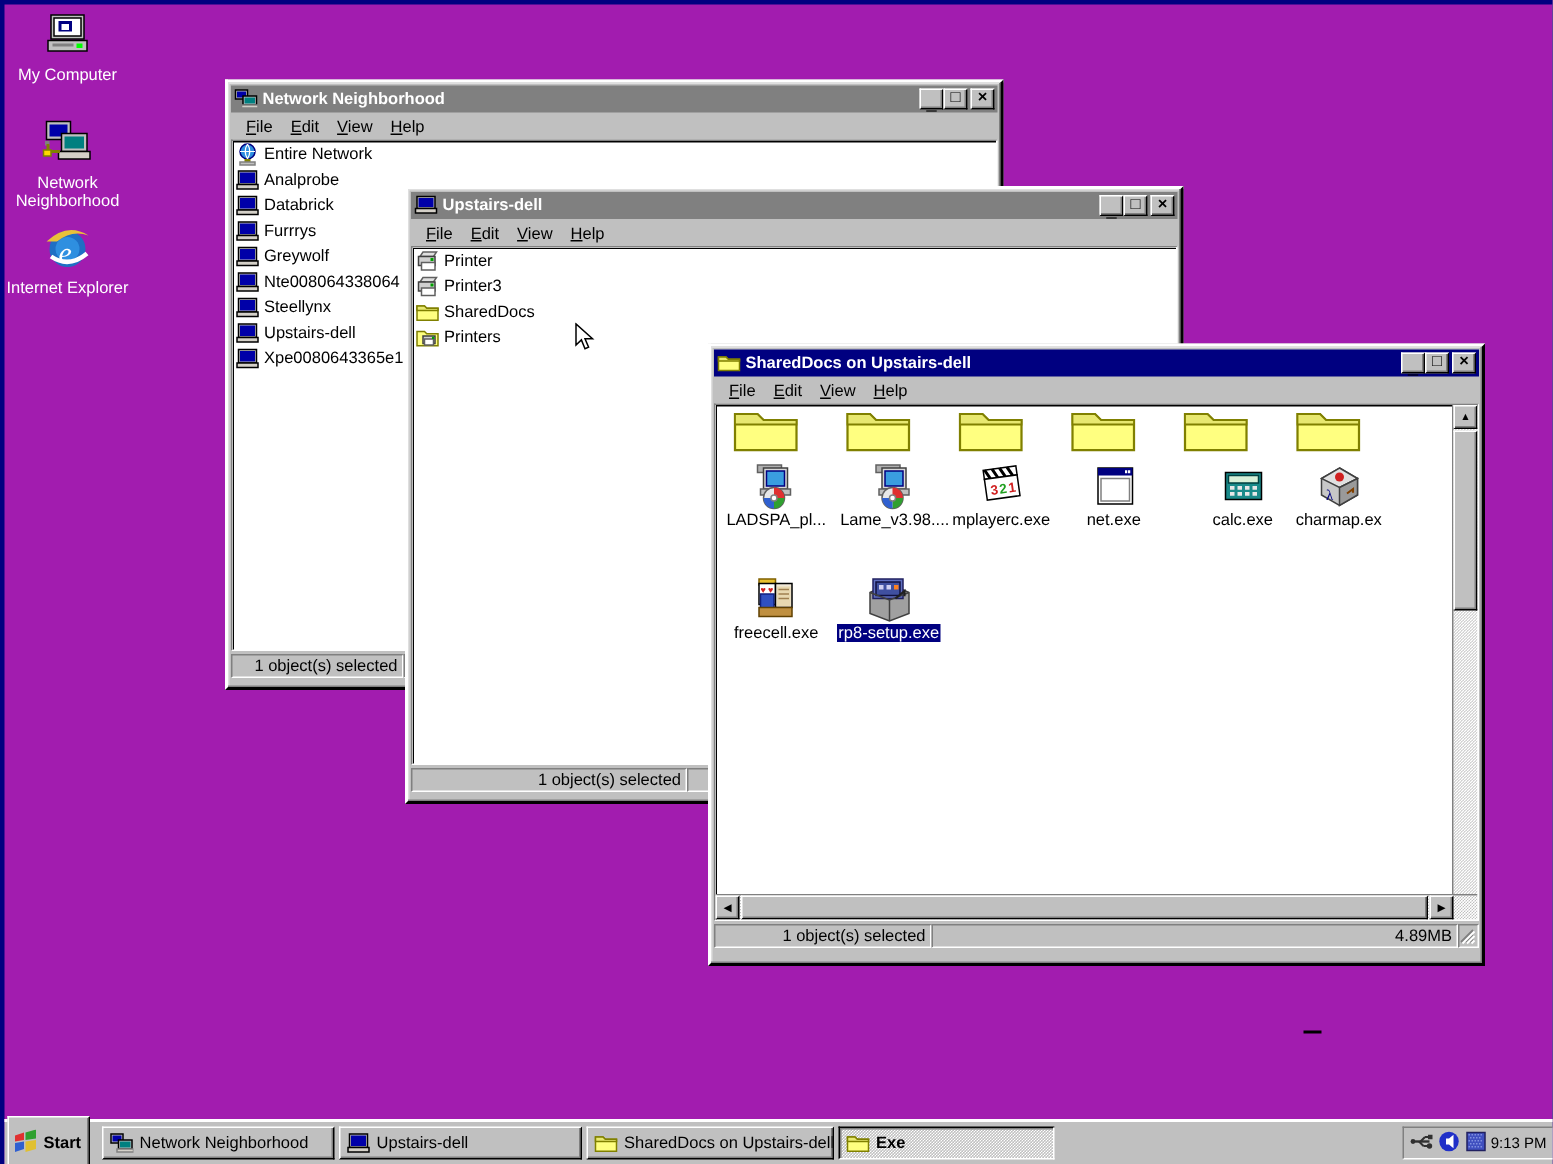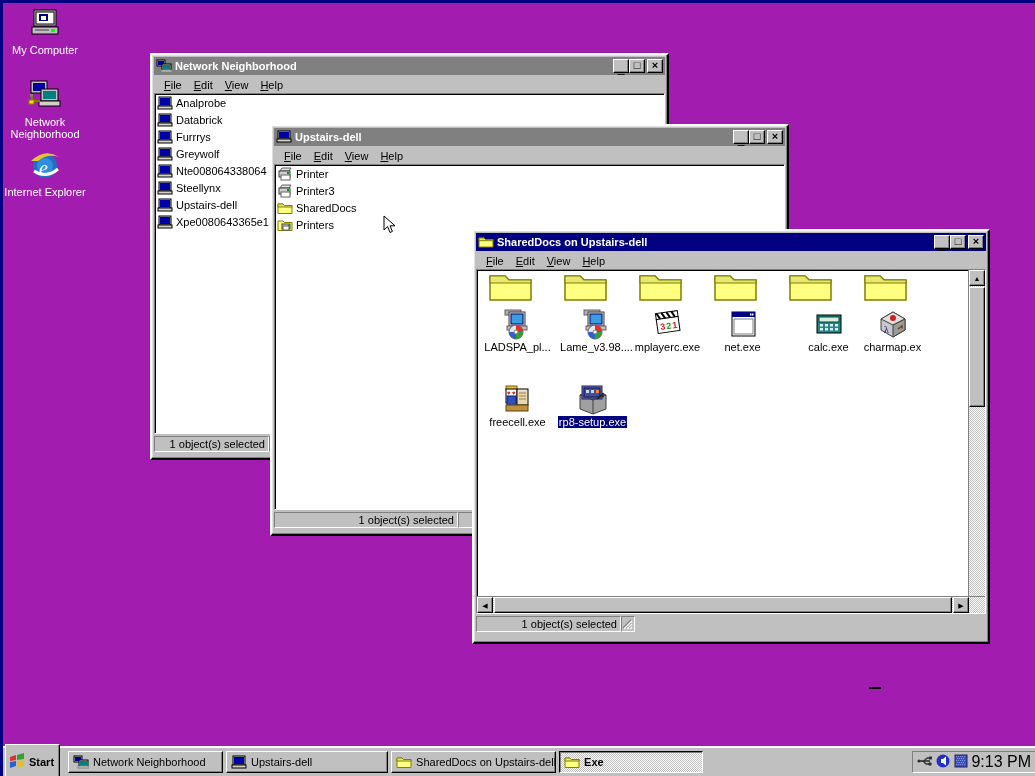--- a/index.html
+++ b/index.html
@@ -193,21 +193,21 @@
     background-size:2px 2px; background-position:0 0,1px 1px;
   }
   .taskbtn .tbi { flex:0 0 auto; width:16px; height:16px; }
   #tray {
     margin-left:auto; height:22px; display:flex; align-items:center; gap:3px;
     padding:0 4px;
     border-top:1px solid #808080; border-left:1px solid #808080;
     border-right:1px solid #ffffff; border-bottom:1px solid #ffffff;
     box-sizing:border-box;
   }
-  #tray .clock { font-size:16px; color:#000; margin-left:0;text-align:center; }
+  #tray .clock { font-size:10px; color:#000; margin-left:0;text-align:center; }
 
   .cursor-arrow { position:absolute; z-index:500; pointer-events:none; }
   .artifact { position:absolute; background:#000; }
 </style>
 </head>
 <body>
 
 <div id="desktop">
 
   <div class="desk-icon" style="left:0px;top:4px;">
@@ -281,20 +281,31 @@
     <div class="menubar">
       <span class="mi"><u>F</u><span title="File">ile</span></span>
       <span class="mi"><u>E</u>dit</span>
       <span class="mi"><u>V</u>iew</span>
       <span class="mi"><u>H</u>elp</span>
     </div>
     <div class="client" style="height:341px;">
       <div class="list-item">
         <span class="li-ico">
           <svg width="16" height="16" viewBox="0 0 16 16">
+            <ellipse cx="8" cy="6" rx="5" ry="5" fill="#2e8fe0" stroke="#000080"></ellipse>
+            <path d="M3 6 h10 M8 1 q3 5 0 10 q-3 -5 0 -10" stroke="#ffffff" fill="none" stroke-width="0.8"></path>
+            <rect x="6" y="11" width="4" height="2" fill="#808000"></rect>
+            <rect x="3" y="13" width="10" height="2" fill="#c0c0c0" stroke="#808080"></rect>
+          </svg>
+        </span>
+        <span>Entire Network</span>
+      </div>
+      <div class="list-item">
+        <span class="li-ico">
+          <svg width="16" height="16" viewBox="0 0 16 16">
             <rect x="2" y="2" width="12" height="9" fill="#c0c0c0" stroke="#000"></rect>
             <rect x="3" y="3" width="10" height="7" fill="#0000a8"></rect>
             <rect x="1" y="11" width="14" height="3" fill="#d4d0c8" stroke="#000"></rect>
           </svg>
         </span>
         <span>Analprobe</span>
       </div>
       <div class="list-item">
         <span class="li-ico">
           <svg width="16" height="16" viewBox="0 0 16 16">
@@ -663,20 +674,21 @@
 
       <div class="hscroll">
         <div class="sb-btn" style="left:0;bottom:0;">◀</div>
         <div class="sb-thumb" style="left:17px;bottom:0;height:16px;width:458px;"></div>
         <div class="sb-btn" style="right:16px;bottom:0;">▶</div>
       </div>
     </div>
 
     <div class="statusbar">
       <div class="sb-panel" style="width:145px;">1 object(s) selected</div>
+      <div class="sb-panel" style="flex:1 1 auto;">4.89MB</div>
       <div class="sb-panel sb-grip">
         <svg width="12" height="12" viewBox="0 0 12 12" style="position:absolute;right:1px;bottom:1px;">
           <path d="M10 2 L2 10 M10 5 L5 10 M10 8 L8 10" stroke="#808080" stroke-width="1.2"></path>
           <path d="M11 3 L3 11 M11 6 L6 11 M11 9 L9 11" stroke="#ffffff" stroke-width="1.2"></path>
         </svg>
       </div>
     </div>
   </div>
 
   <div class="artifact" style="left:866px;top:684px;width:12px;height:2px;"></div>

